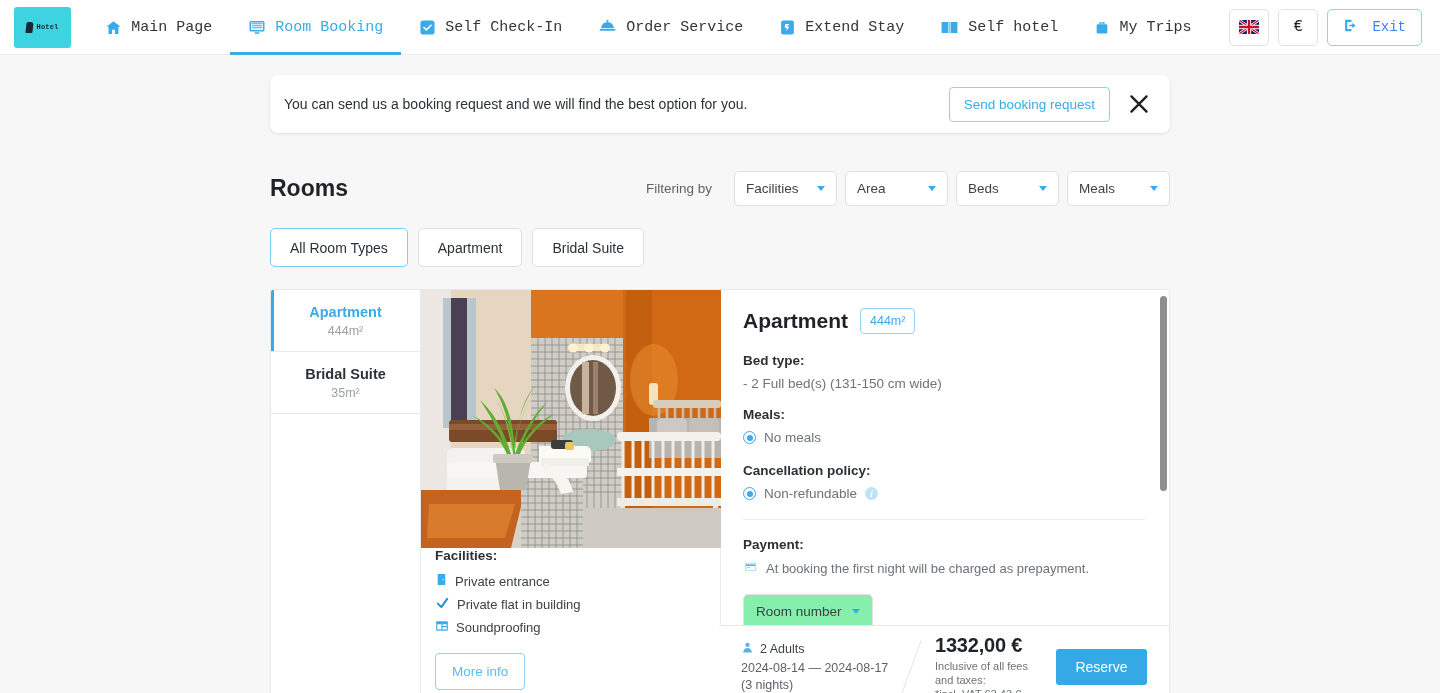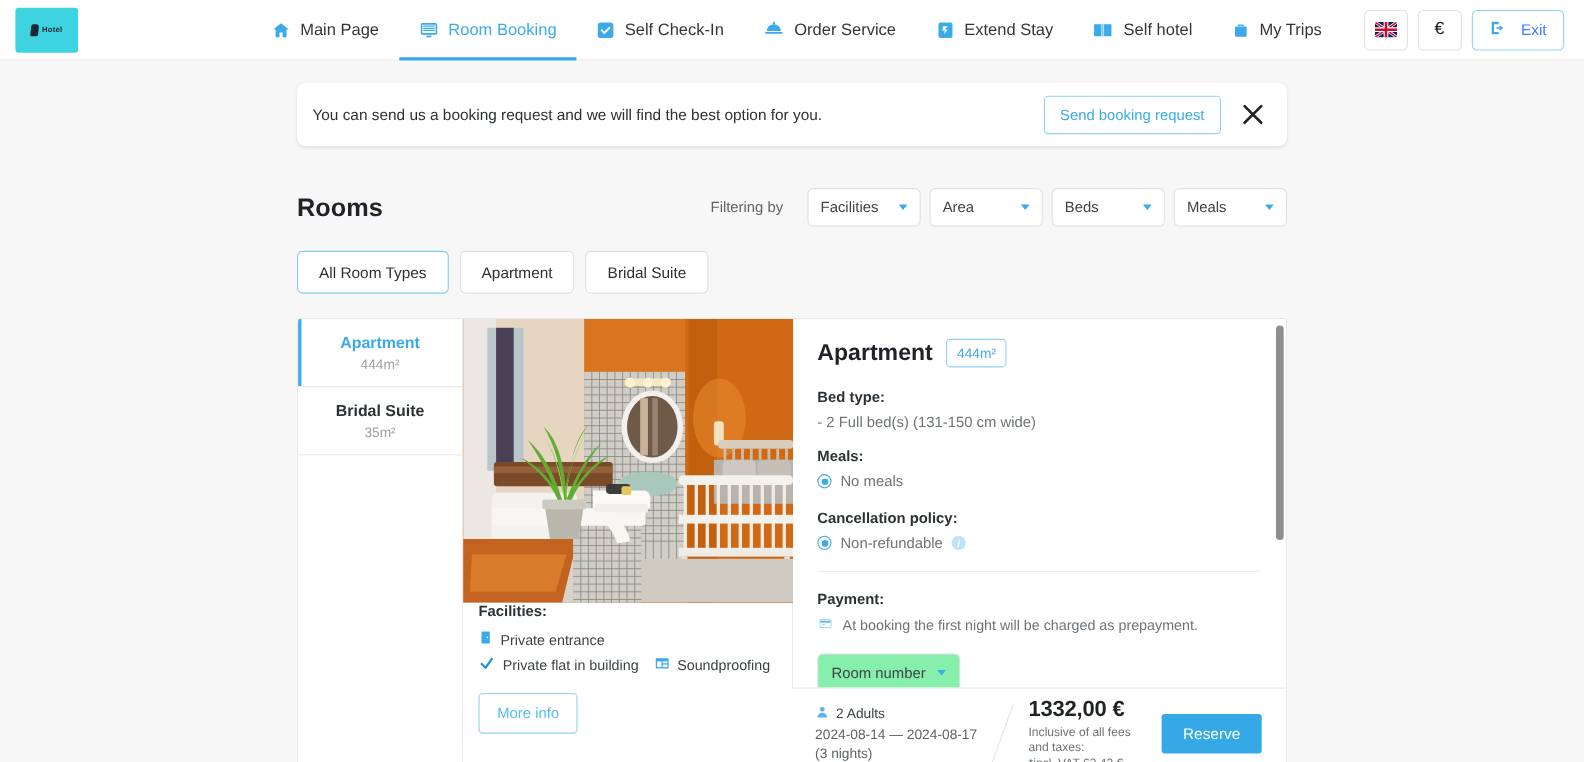--- a/index.html
+++ b/index.html
@@ -15,20 +15,21 @@
 
   
   .topnav {
     height: 55px;
     background: #ffffff;
     display: flex;
     align-items: center;
     padding: 0 14px;
     border-bottom: 1px solid #ececec;
     position: relative;
+    font-family: Liberation Mono, monospace;
   }
   .logo {
     width: 57px;
     height: 41px;
     background: #3ed3e0;
     border-radius: 3px;
     display: flex;
     align-items: center;
     justify-content: center;
     gap: 3px;
@@ -250,21 +251,21 @@
   }
   .photo {
     width: 300px;
     height: 258px;
     position: relative;
     overflow: hidden;
     background: #d9743a;
   }
   .facilities { padding: 0 14px 0 14px; }
   .fac-title { font-size: 13.5px; font-weight: bold; color: #2c3136; margin-bottom: 9px; }
-  .fac-rows { display: flex; flex-wrap: wrap; gap: 6px 14px; }
+  .fac-rows { display: flex; flex-wrap: wrap; gap: 6px 14px; flex-direction: column; }
   .fac-item {
     display: flex;
     align-items: center;
     gap: 7px;
     font-size: 13px;
     color: #3c4246;
   }
   .moreinfo {
     margin: 17px 14px 0;
     border: 1px solid #8fd3f4;

